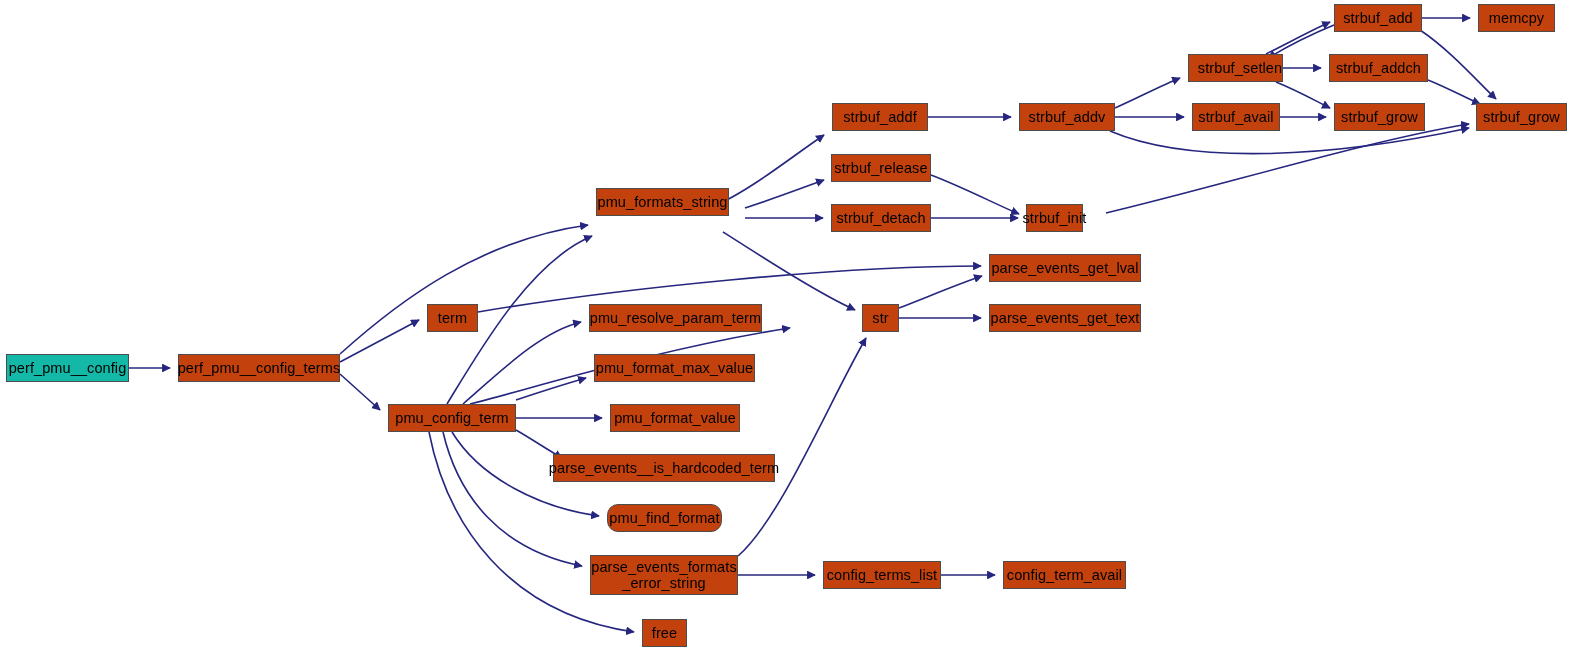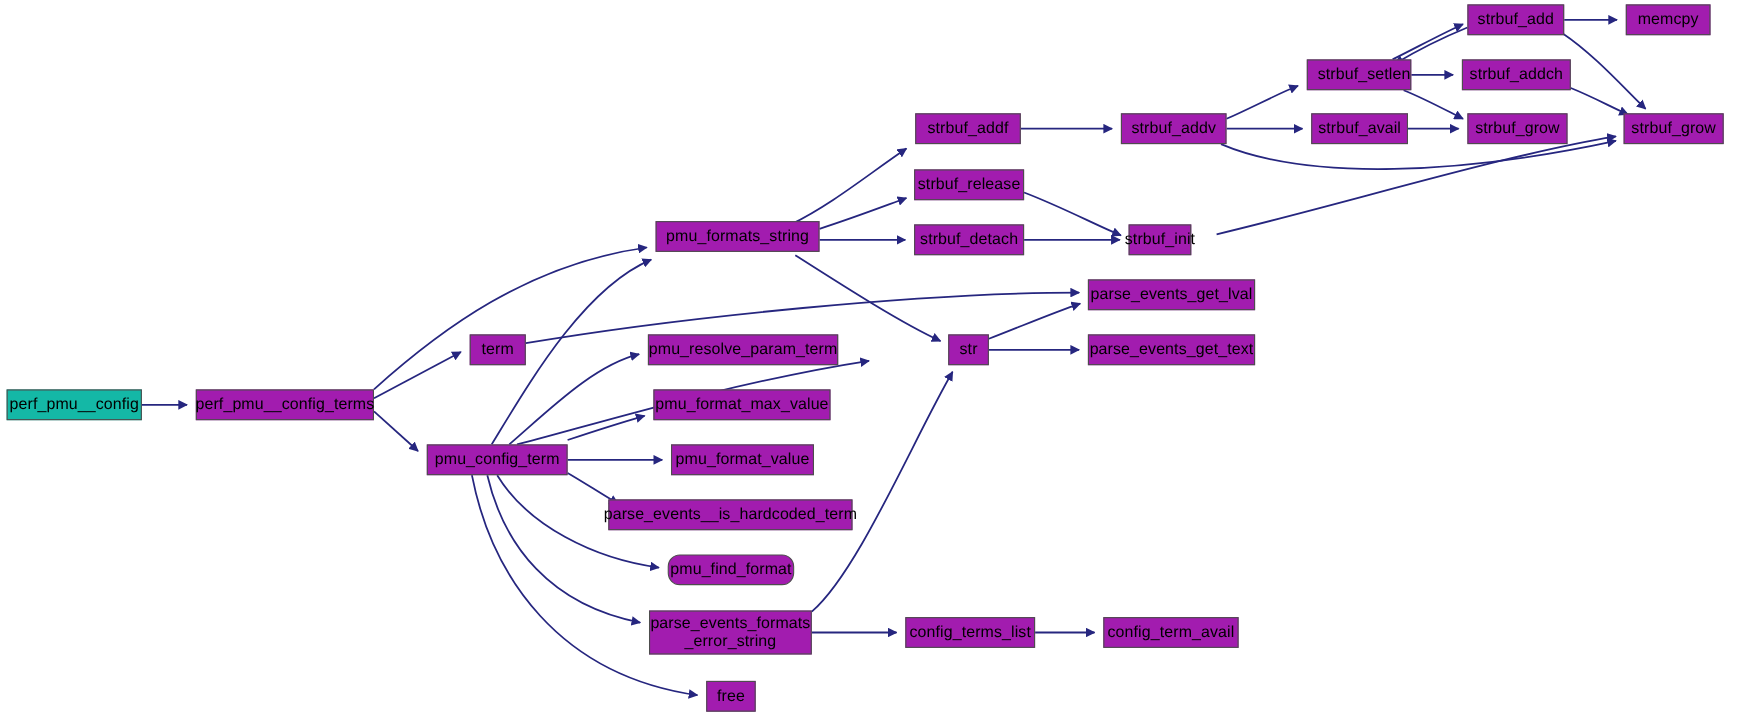--- a/index.html
+++ b/index.html
@@ -21,21 +21,21 @@
     left: 0;
     top: 0;
     width: 1593px;
     height: 661px;
     pointer-events: none;
   }
   .gnode {
     position: absolute;
     box-sizing: border-box;
     border: 1px solid #4d4d4d;
-    background: #a21caf;
+    background: #c2410c;
     color: #000000;
     font-size: 14.5px;
     line-height: 1.12;
     display: flex;
     align-items: center;
     justify-content: center;
     text-align: center;
     white-space: pre-line;
     letter-spacing: 0.1px;
   }
@@ -92,21 +92,21 @@
       <path d="M1420,30 C1450,50 1478,82 1496,99" fill="none" stroke="#26267f" stroke-width="1.6" marker-end="url(#arrow)"></path>
       <path d="M1428,80 C1448,88 1466,98 1480,104" fill="none" stroke="#26267f" stroke-width="1.6" marker-end="url(#arrow)"></path>
       <path d="M1280,117 L1326,117" fill="none" stroke="#26267f" stroke-width="1.6" marker-end="url(#arrow)"></path>
     </svg>
 
   <div id="nodes-layer">
       <div class="gnode root" style="left: 6px; top: 354px; width: 123px; height: 28px;">perf_pmu__config</div>
       <div class="gnode" style="left: 178px; top: 354px; width: 162px; height: 28px;">perf_pmu__config_terms</div>
       <div class="gnode" style="left: 427px; top: 304px; width: 51px; height: 28px;">term</div>
       <div class="gnode" style="left: 388px; top: 404px; width: 128px; height: 28px;">pmu_config_term</div>
-      <div class="gnode" style="left: 596px; top: 201px; width: 149px; height: 28px;">pmu_formats_string</div>
+      <div class="gnode" style="left: 596px; top: 188px; width: 133px; height: 28px;">pmu_formats_string</div>
       <div class="gnode" style="left: 589px; top: 304px; width: 173px; height: 28px;">pmu_resolve_param_term</div>
       <div class="gnode" style="left: 594px; top: 354px; width: 161px; height: 28px;">pmu_format_max_value</div>
       <div class="gnode" style="left: 610px; top: 404px; width: 130px; height: 28px;">pmu_format_value</div>
       <div class="gnode" style="left: 553px; top: 454px; width: 222px; height: 28px;">parse_events__is_hardcoded_term</div>
       <div class="gnode" style="left: 607px; top: 504px; width: 115px; height: 28px; border-radius: 11px;">pmu_find_format</div>
       <div class="gnode" style="left: 590px; top: 555px; width: 148px; height: 40px;">parse_events_formats
 _error_string</div>
       <div class="gnode" style="left: 642px; top: 619px; width: 45px; height: 28px;">free</div>
       <div class="gnode" style="left: 832px; top: 103px; width: 96px; height: 28px;">strbuf_addf</div>
       <div class="gnode" style="left: 831px; top: 154px; width: 100px; height: 28px;">strbuf_release</div>

